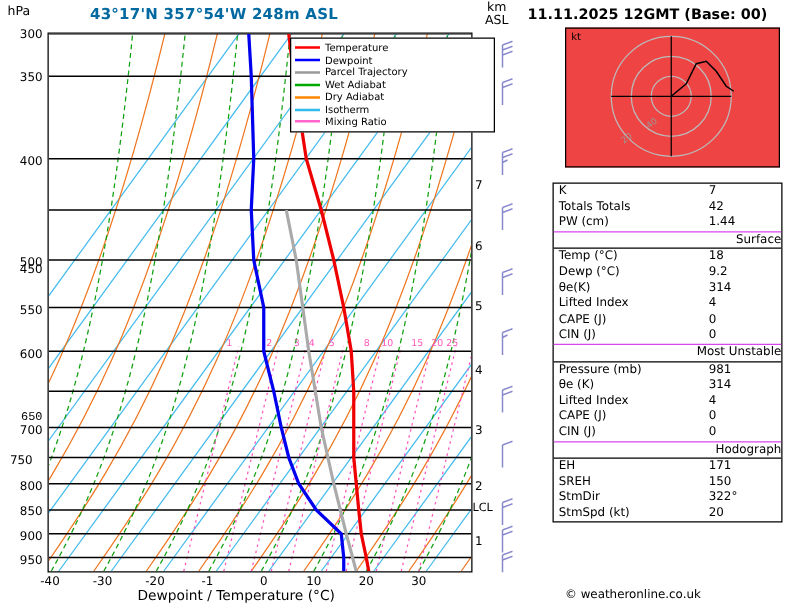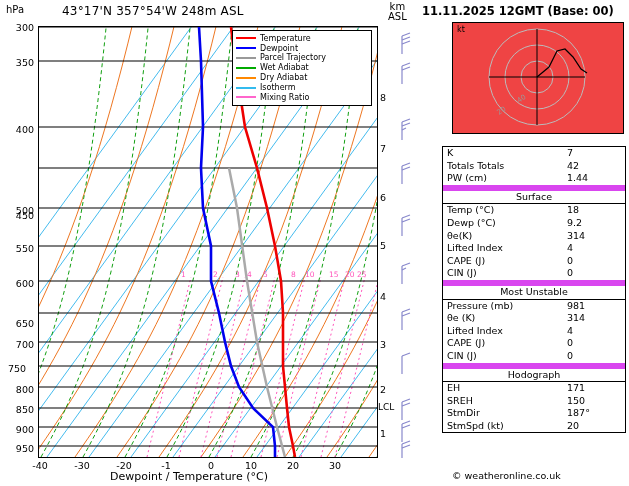--- a/index.html
+++ b/index.html
@@ -2,51 +2,51 @@
 <html><head>
 <meta charset="utf-8">
 <style>
   html,body{margin:0;padding:0;}
   body{width:629px;height:486px;background:#ffffff;font-family:"DejaVu Sans",sans-serif;overflow:hidden;position:relative;}
   .root{position:absolute;left:0;top:0;width:629px;height:486px;padding-left:28px;}
 
   
   #skewt-panel{position:absolute;left:0;top:0;width:420px;height:486px;}
   #hpa-label{position:absolute;left:6px;top:4px;font-size:10px;color:#000;}
-  #station-title{position:absolute;left:62px;top:4px;font-size:12px;color:#000000;font-weight:normal;letter-spacing:0.2px;}
+  #station-title{position:absolute;left:72px;top:4px;font-size:12px;color:#0369a1;font-weight:bold;letter-spacing:0.2px;}
   #km-label{position:absolute;left:388px;top:2px;font-size:10px;color:#000;text-align:center;line-height:10px;}
 
   #plot{position:absolute;left:38px;top:26px;width:340px;height:432px;border:1px solid #000;box-sizing:border-box;overflow:hidden;background:#fff;}
   #plot svg{display:block;}
 
   .ylab{position:absolute;right:0;font-size:9.5px;color:#000;text-align:right;width:34px;}
   .xlab{position:absolute;font-size:9.5px;color:#000;text-align:center;width:30px;}
   #xaxis-title{position:absolute;left:110px;top:470px;font-size:11px;color:#000;}
   .kmlab{position:absolute;left:380px;font-size:9.5px;color:#000;}
   #lcl-label{position:absolute;left:378px;top:402px;font-size:9px;color:#000;}
   #mixing-label{position:absolute;left:366px;top:210px;font-size:9.5px;color:#cc44aa;
      transform:rotate(-90deg);transform-origin:left top;white-space:nowrap;}
 
   
-  #legend{position:absolute;left:232px;top:30px;width:140px;background:#fff;border:1px solid #000;padding:2px 3px;box-sizing:border-box;}
+  #legend{position:absolute;left:232px;top:30px;width:164px;background:#fff;border:1px solid #000;padding:2px 3px;box-sizing:border-box;}
   .legrow{display:flex;align-items:center;height:9.5px;margin:0.4px 0;}
   .legline{width:20px;height:0;border-top-width:2px;border-top-style:solid;margin-right:4px;flex:0 0 auto;}
   .legtxt{font-size:8px;color:#000;line-height:9px;white-space:nowrap;}
 
   
   #right{position:absolute;left:420px;top:0;width:209px;height:486px;}
   #date-title{position:absolute;left:2px;top:4px;font-size:11.5px;font-weight:bold;color:#000;white-space:nowrap;}
   #hodo-box{position:absolute;left:32px;top:22px;width:170px;height:110px;border:1px solid #000;background:#ef4444;}
   #hodo-kt{position:absolute;left:4px;top:2px;font-size:8px;color:#000;}
 
   .tbl{position:absolute;left:22px;width:184px;border:1px solid #000;background:#fff;box-sizing:border-box;}
   .trow{display:flex;font-size:9.5px;line-height:12.6px;color:#000;padding:0 4px;}
   .tk{flex:1 1 auto;white-space:nowrap;}
   .tv{flex:0 0 54px;text-align:left;}
-  .thead{text-align:center;font-size:9.5px;line-height:12.6px;border-top:6px solid #d946ef;border-bottom:1px solid #000;}
+  .thead{text-align:right;font-size:9.5px;line-height:12.6px;border-top:1px solid #d946ef;border-bottom:1px solid #000;}
   #credit{position:absolute;left:452px;top:470px;font-size:9.5px;color:#000;}
 </style>
 </head>
 <body>
 
 <div class="root">
 
   <div id="skewt-panel">
 
     <div id="hpa-label">hPa</div>
@@ -56,21 +56,21 @@
       <span>ASL</span>
     </div>
 
     <div class="ylab" style="left:0px;top:22px;">300</div>
     <div class="ylab" style="left:0px;top:57px;">350</div>
     <div class="ylab" style="left:0px;top:124px;">400</div>
     <div class="ylab" style="left:0px;top:165px;margin-top:45px;">450</div>
     <div class="ylab" style="left:0px;top:205px;">500</div>
     <div class="ylab" style="left:0px;top:243px;">550</div>
     <div class="ylab" style="left:0px;top:278px;">600</div>
-    <div class="ylab" style="left:0px;top:318px;">650</div>
+    <div class="ylab" style="left:0px;top:328px;font-family:Liberation Mono, monospace;">650</div>
     <div class="ylab" style="left:0px;top:339px;">700</div>
     <div class="ylab" style="left:0px;top:363px;text-align:center;">750</div>
     <div class="ylab" style="left:0px;top:384px;">800</div>
     <div class="ylab" style="left:0px;top:404px;">850</div>
     <div class="ylab" style="left:0px;top:424px;">900</div>
     <div class="ylab" style="left:0px;top:443px;">950</div>
 
     <div class="kmlab" style="top:92px;">8</div>
     <div class="kmlab" style="top:143px;">7</div>
     <div class="kmlab" style="top:192px;">6</div>
@@ -376,21 +376,21 @@
       <div class="trow">
         <span class="tk">EH</span>
         <span class="tv">171</span>
       </div>
       <div class="trow">
         <span class="tk">SREH</span>
         <span class="tv">150</span>
       </div>
       <div class="trow">
         <span class="tk">StmDir</span>
-        <span class="tv">187°</span>
+        <span class="tv">322°</span>
       </div>
       <div class="trow">
         <span class="tk">StmSpd (kt)</span>
         <span class="tv">20</span>
       </div>
     </div>
   </div>
 
   <div id="credit">© weatheronline.co.uk</div>
 </div>

